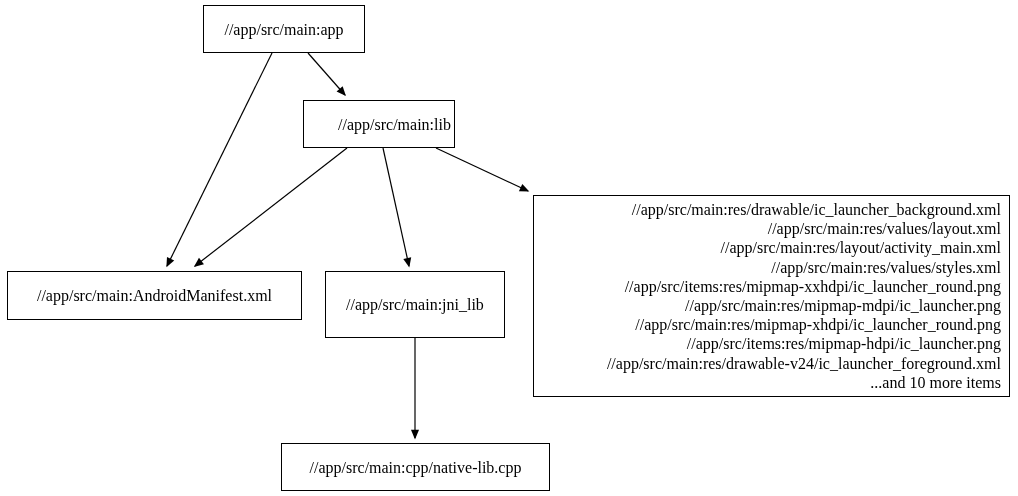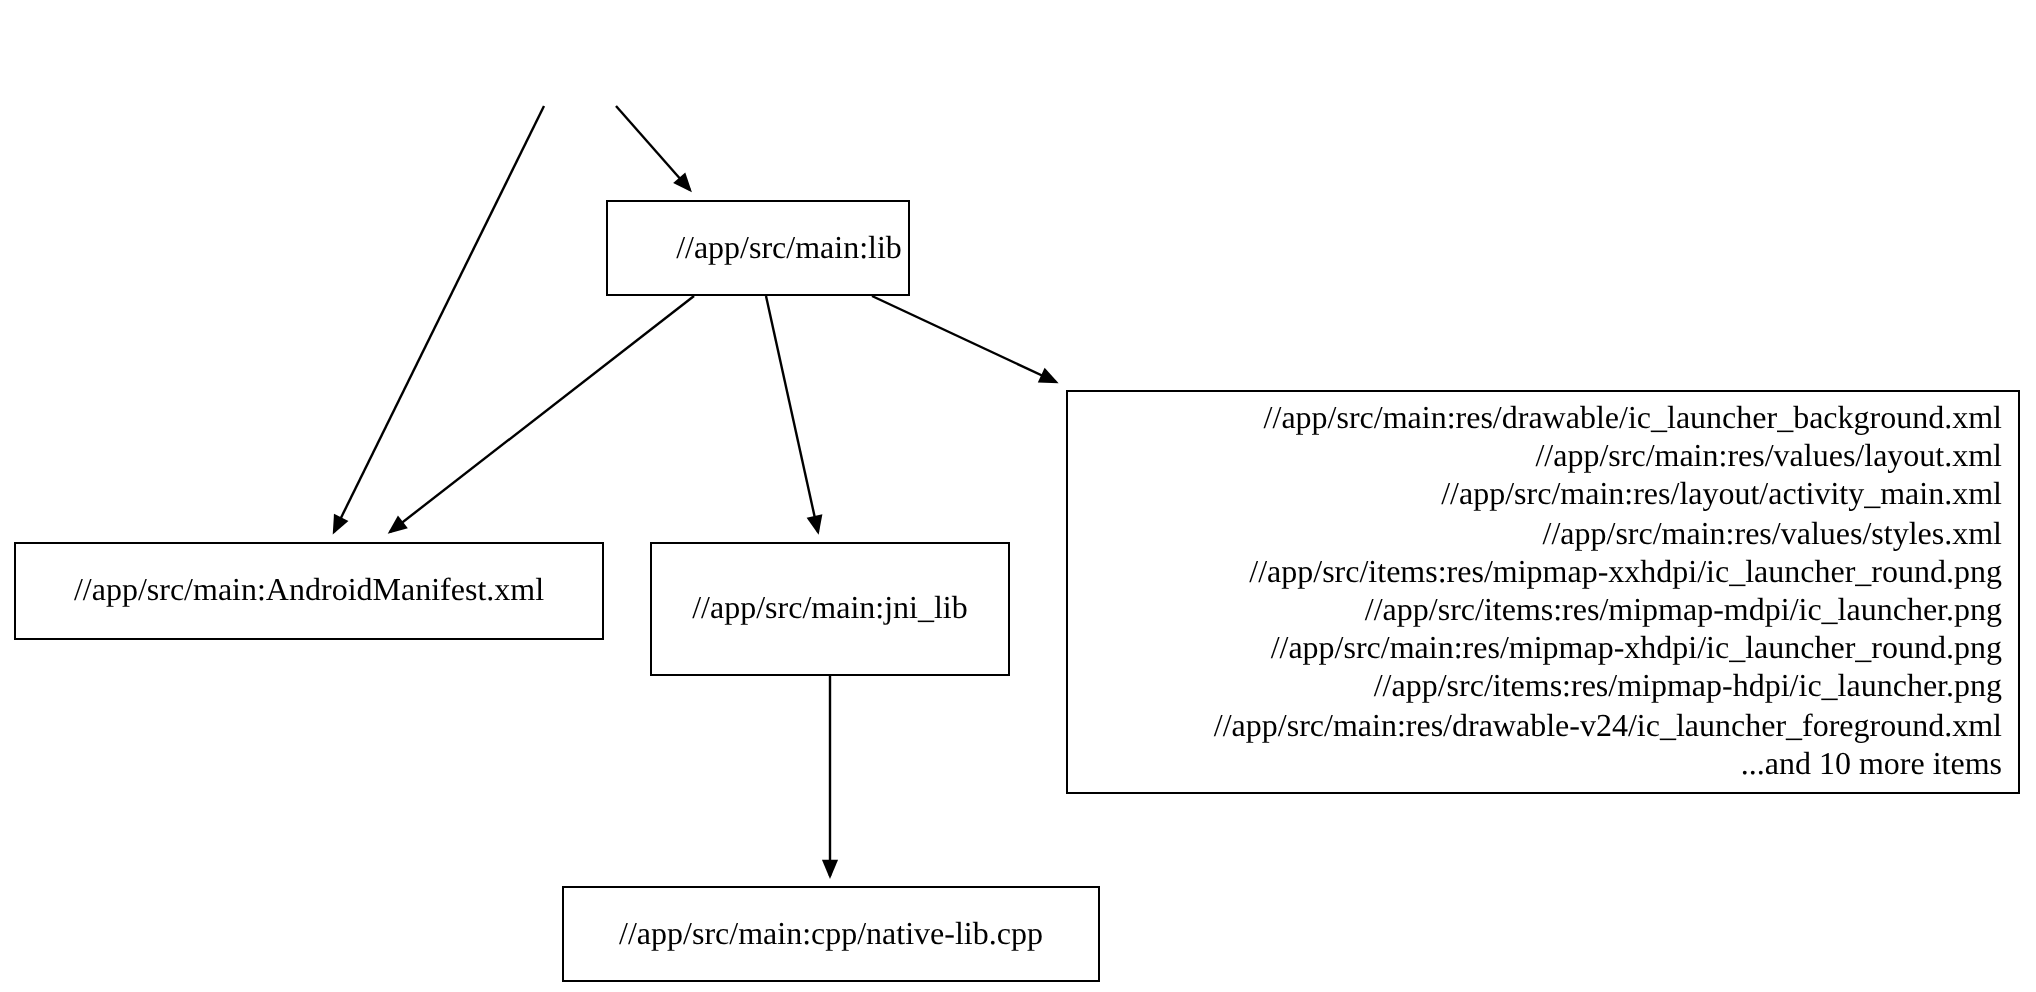--- a/index.html
+++ b/index.html
@@ -67,40 +67,43 @@
       </marker>
     </defs>
     <line x1="308" y1="53" x2="345" y2="95" stroke="#000000" stroke-width="1.2" marker-end="url(#arrowhead)"></line>
     <line x1="272" y1="53" x2="167" y2="266" stroke="#000000" stroke-width="1.2" marker-end="url(#arrowhead)"></line>
     <line x1="347" y1="148" x2="195" y2="266" stroke="#000000" stroke-width="1.2" marker-end="url(#arrowhead)"></line>
     <line x1="383" y1="148" x2="409" y2="266" stroke="#000000" stroke-width="1.2" marker-end="url(#arrowhead)"></line>
     <line x1="436" y1="148" x2="528" y2="191" stroke="#000000" stroke-width="1.2" marker-end="url(#arrowhead)"></line>
     <line x1="415" y1="320" x2="415" y2="438" stroke="#000000" stroke-width="1.2" marker-end="url(#arrowhead)"></line>
   </svg>
 
+  <div class="node" id="node-app">
+    <span>//app/src/main:app</span>
+  </div>
 
   <div class="node" id="node-lib">
     <span>//app/src/main:lib</span>
   </div>
 
   <div class="node" id="node-manifest">
     <span>//app/src/main:AndroidManifest.xml</span>
   </div>
 
   <div class="node" id="node-jni-lib">
     <span>//app/src/main:jni_lib</span>
   </div>
 
   <div class="node multiline" id="node-resources">
     <div class="res-line">//app/src/main:res/drawable/ic_launcher_background.xml</div>
     <div class="res-line">//app/src/main:res/values/layout.xml</div>
     <div class="res-line">//app/src/main:res/layout/activity_main.xml</div>
     <div class="res-line">//app/src/main:res/values/styles.xml</div>
     <div class="res-line">//app/src/items:res/mipmap-xxhdpi/ic_launcher_round.png</div>
-    <div class="res-line">//app/src/items:res/mipmap-mdpi/ic_launcher.png</div>
+    <div class="res-line">//app/src/main:res/mipmap-mdpi/ic_launcher.png</div>
     <div class="res-line">//app/src/main:res/mipmap-xhdpi/ic_launcher_round.png</div>
     <div class="res-line">//app/src/items:res/mipmap-hdpi/ic_launcher.png</div>
     <div class="res-line">//app/src/main:res/drawable-v24/ic_launcher_foreground.xml</div>
     <div class="res-line">...and 10 more items</div>
   </div>
 
   <div class="node" id="node-native-lib">
     <span>//app/src/main:cpp/native-lib.cpp</span>
   </div>
 

